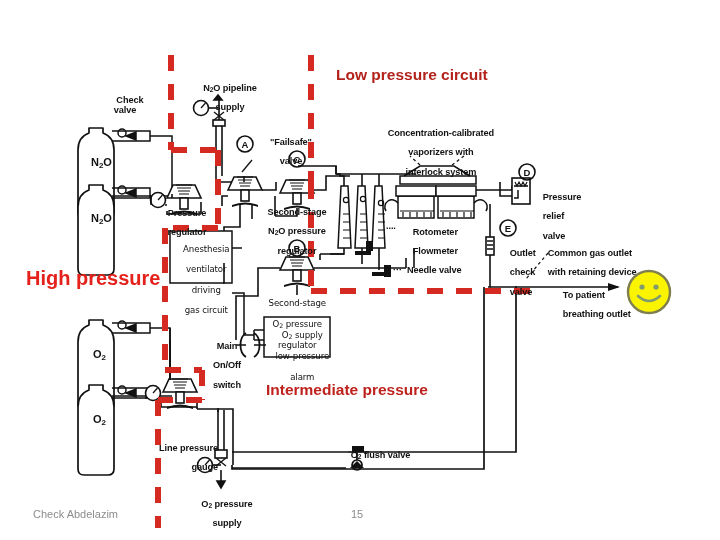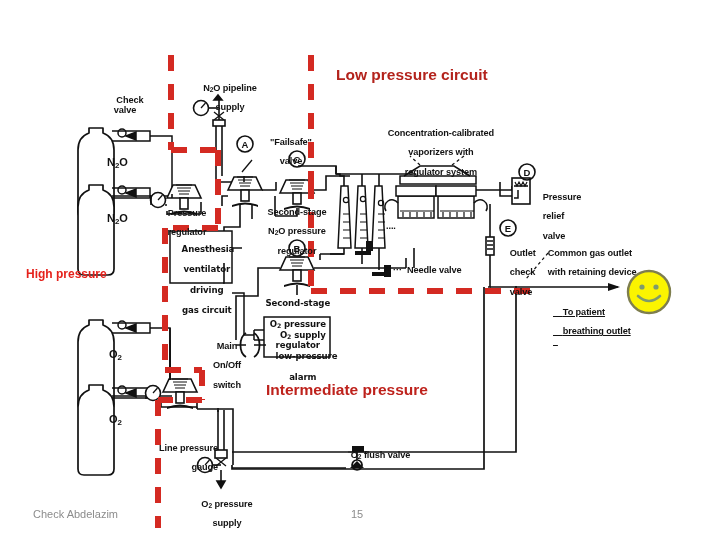--- a/index.html
+++ b/index.html
@@ -14,41 +14,41 @@
   
   .lbl{position:absolute;color:#121212;font-family:"Liberation Sans",sans-serif;
        font-weight:bold;line-height:1.06;white-space:pre;letter-spacing:-0.1px;}
   .lbl.c{text-align:center;}
   .lbl.l{text-align:left;}
   .lbl.r{text-align:right;}
   .s9{font-size:9.2px;}
   .sub{font-size:0.72em;vertical-align:-0.22em;}
 
   
-  .hand{font-family:"DejaVu Sans",sans-serif;font-weight:bold;font-size:8.6px;}
+  .hand{font-family:"DejaVu Sans",sans-serif;font-weight:normal;font-size:8.6px;}
 
   
   .redcap{position:absolute;font-family:"Liberation Sans",sans-serif;
           font-weight:bold;white-space:nowrap;}
   #cap-low{font-size:15.5px;}
-  #cap-high{font-size:12px;}
+  #cap-high{font-size:20px;}
   #cap-inter{font-size:15.5px;}
 
   
   .foot{position:absolute;color:#8c8c8c;font-size:11px;
         font-family:"Liberation Sans",sans-serif;}
   #foot-name{left:33px;top:508px;}
   #foot-page{left:351px;top:508px;}
 
   
   #smiley{position:absolute;left:626px;top:269px;width:46px;height:46px;}
 
   
   .cyl{position:absolute;font-family:"Liberation Sans",sans-serif;
-       font-weight:bold;font-size:11px;color:#111;margin-left:16px;}
+       font-weight:bold;font-size:11px;color:#111;}
 </style>
 </head>
 <body>
 
 <div id="slide">
 
   <div id="diagram">
     <svg width="720" height="540" viewBox="0 0 720 540">
       <defs>
         <g id="cylShape">
@@ -394,23 +394,27 @@
 
   <div class="lbl c hand" style="left:264px;top:320px;width:66px;line-height:1.2;">
     <span>O</span><span class="sub">2</span><span> supply</span><br>
     <span>low-pressure</span><br>
     <span>alarm</span>
   </div>
 
   <div class="lbl c s9" style="left:360px;top:119px;width:152px;">
     <span>Concentration-calibrated</span><br>
     <span>vaporizers with</span><br>
-    <span>regulator system</span>
-  </div>
-
+    <span>interlock system</span>
+  </div>
+
+  <div class="lbl l s9" style="left:403px;top:218px;width:80px;">
+    <span>Rotometer</span><br>
+    <span>Flowmeter</span>
+  </div>
   <div class="lbl l s9" style="left:386px;top:222px;">....</div>
 
   <div class="lbl l s9" style="left:407px;top:266px;">Needle valve</div>
   <div class="lbl l s9" style="left:393px;top:266px;">···</div>
 
   <div class="lbl l s9" style="left:533px;top:183px;width:60px;">
     <span>Pressure</span><br>
     <span>relief</span><br>
     <span>valve</span>
   </div>
@@ -419,21 +423,21 @@
     <span>Outlet</span><br>
     <span>check</span><br>
     <span>valve</span>
   </div>
 
   <div class="lbl l s9" style="left:538px;top:239px;width:160px;">
     <span>Common gas outlet</span><br>
     <span>with retaining device</span>
   </div>
 
-  <div class="lbl l s9" style="left:553px;top:298px;width:110px;text-decoration:underline;">
+  <div class="lbl l s9" style="left:553px;top:281px;width:110px;">
     <span>To patient</span><br>
     <span>breathing outlet</span>
   </div>
 
   <div class="lbl r s9" style="left:130px;top:434px;width:88px;">
     <span>Line pressure</span><br>
     <span>gauge</span>
   </div>
 
   <div class="lbl c s9" style="left:196px;top:332px;width:52px;">

